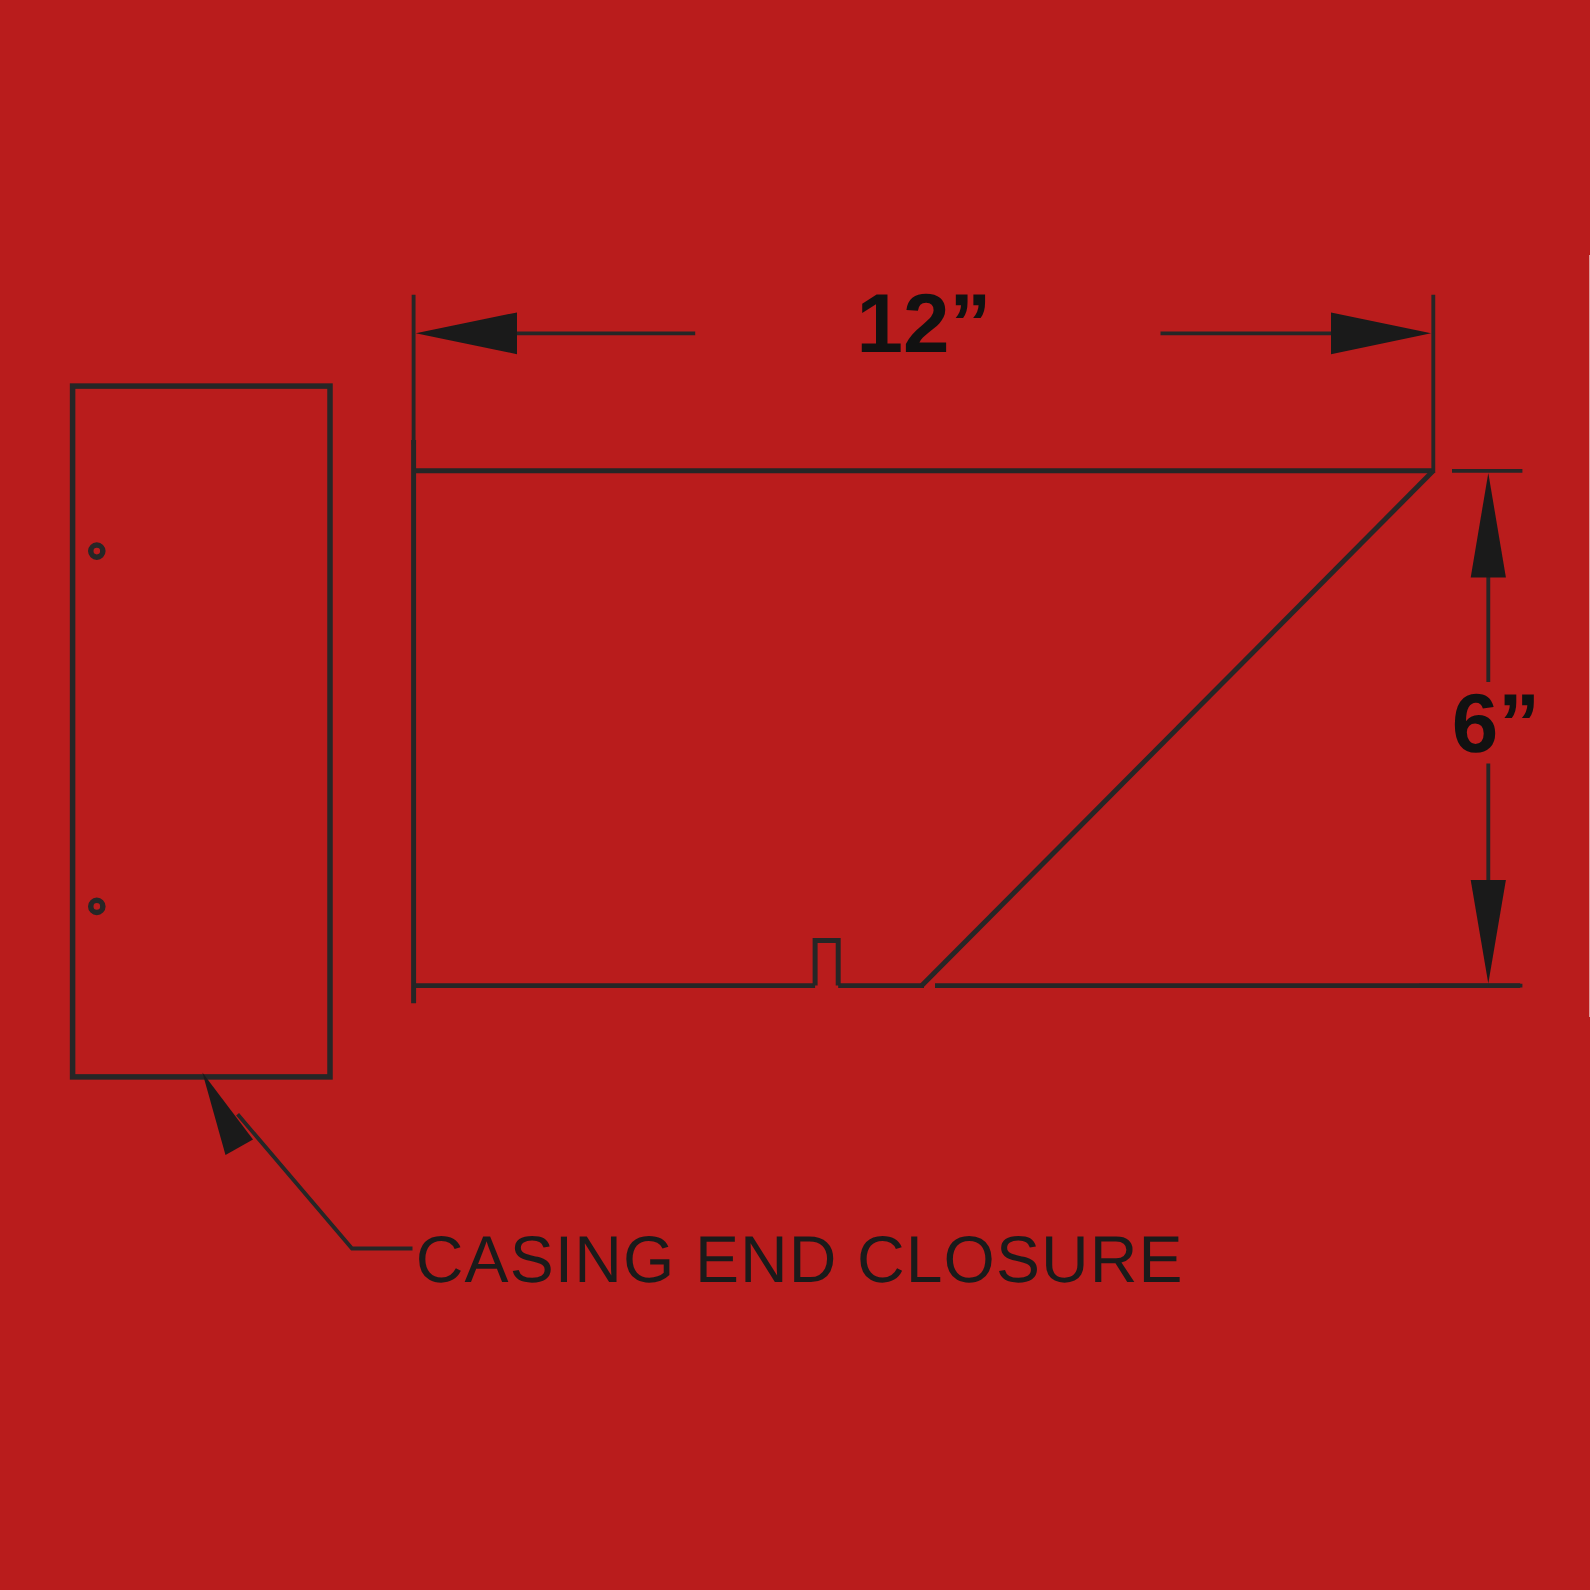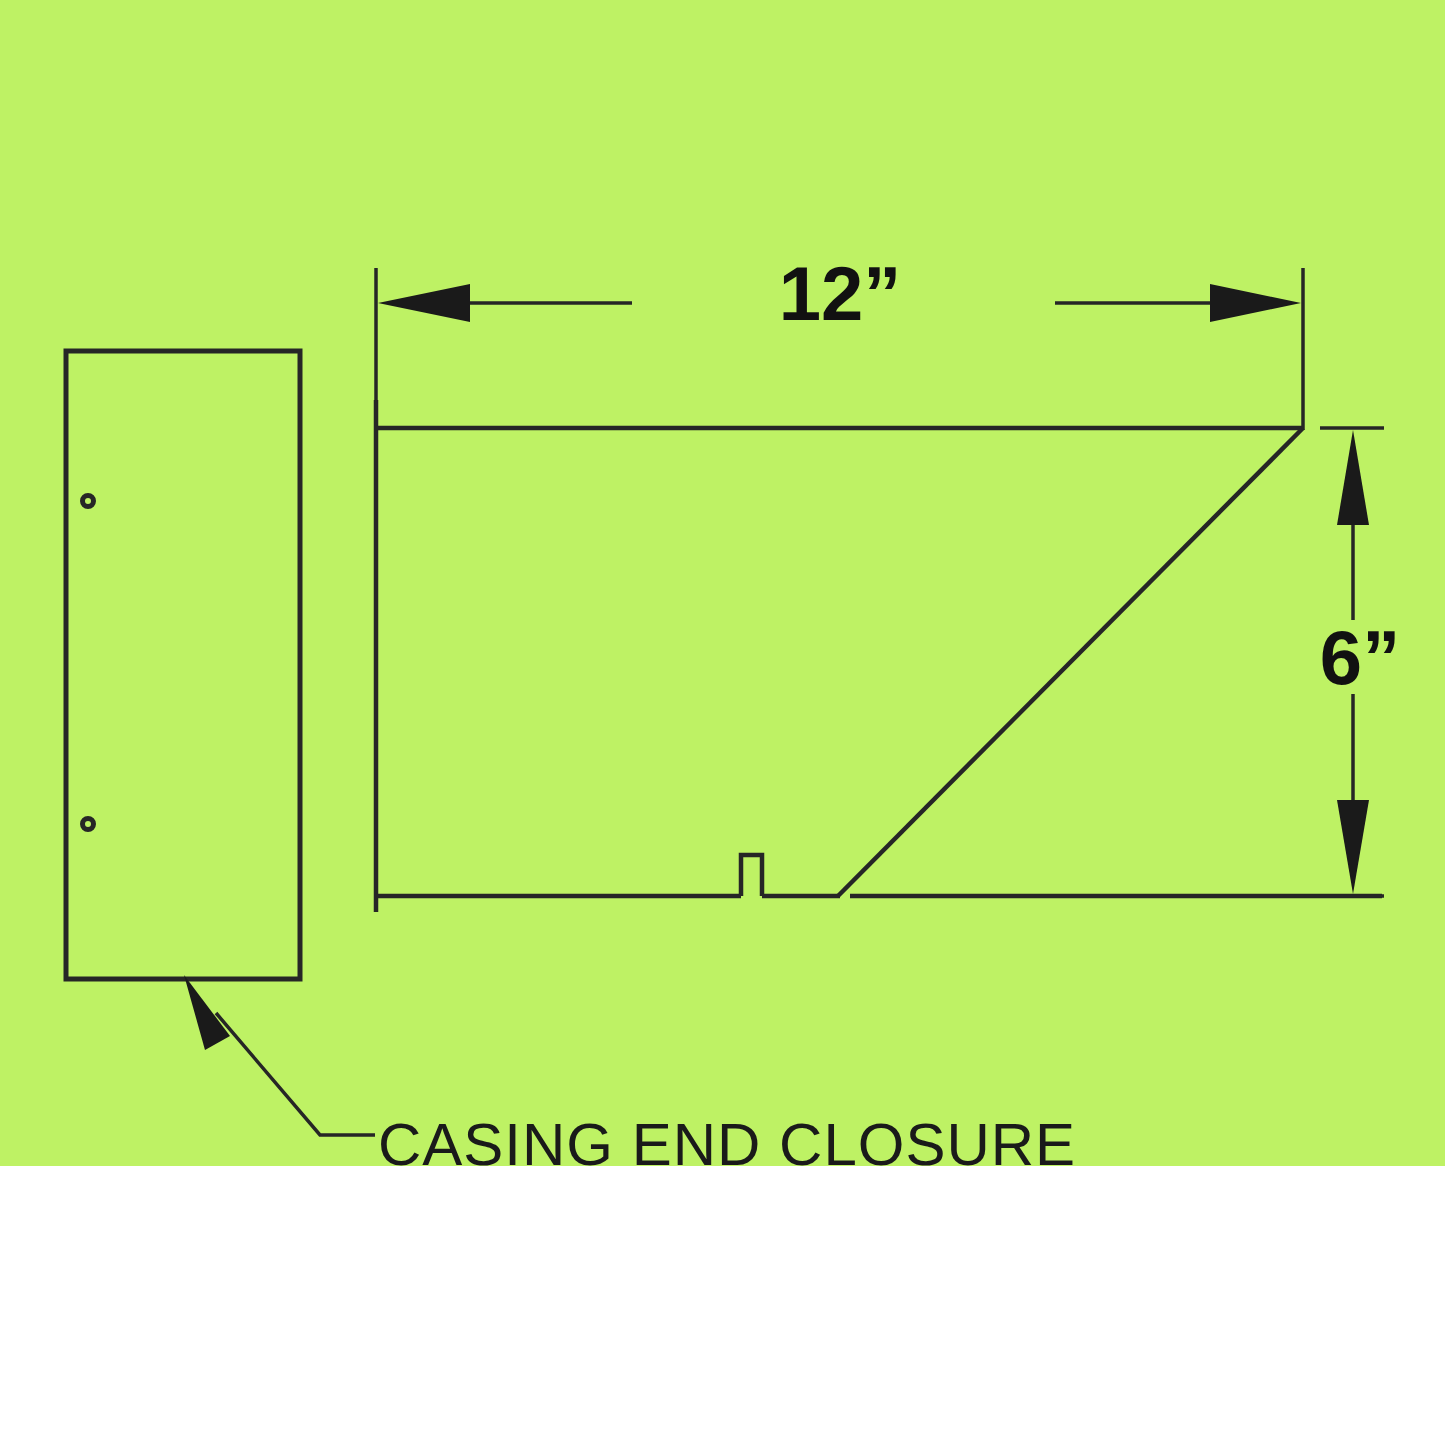--- a/index.html
+++ b/index.html
@@ -10,22 +10,22 @@
   }
   body {
     width: 1445px;
     height: 1445px;
     font-family: "Liberation Sans", sans-serif;
     overflow: hidden;
   }
   #drawing-root {
     position: relative;
     width: 1445px;
-    height: 1166px;
-    background: #bef264;
+    height: 1445px;
+    background: #b91c1c;
     text-align: right;
   }
   #drawing-svg {
     position: absolute;
     top: 0;
     left: 0;
     width: 1445px;
     height: 1445px;
     display: block;
   }

